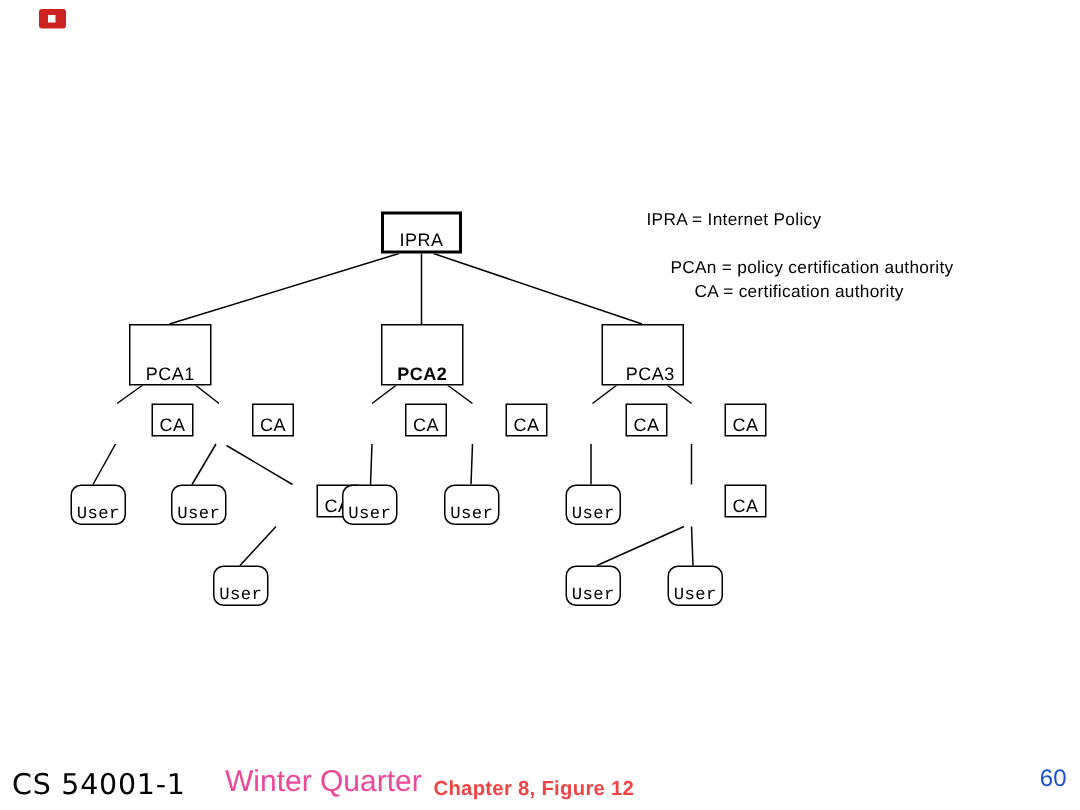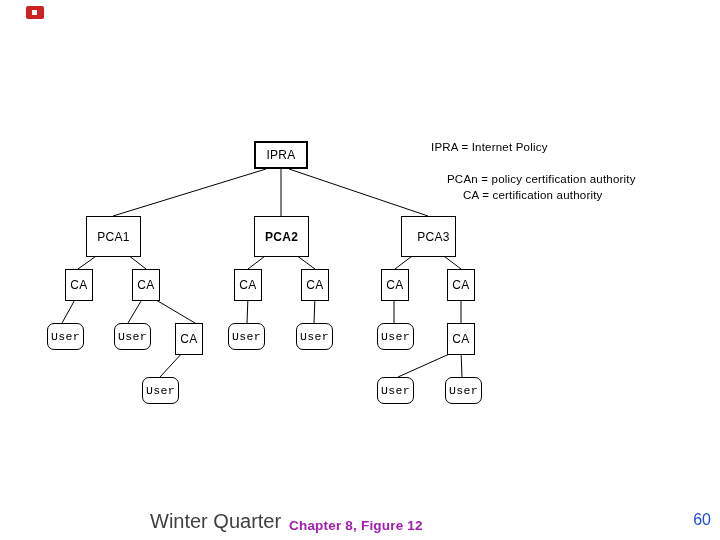--- a/index.html
+++ b/index.html
@@ -13,41 +13,41 @@
     background:#cc2222;border-radius:2px;
   }
   .logo::after{
     content:"";position:absolute;left:6px;top:4px;width:5px;height:5px;background:#ffffff;
   }
   
   .edges{position:absolute;left:0;top:0;width:720px;height:540px;}
   
   .nbox{
     position:absolute;box-sizing:border-box;border:1px solid #000000;background:#ffffff;
-    display:flex;align-items:center;justify-content:center;
+    display:flex;align-items:flex-end;justify-content:center;
     font-size:12px;color:#000000;letter-spacing:0.3px;
   }
   .root{width:54px;height:28px;border-width:2px;}
   .pca{width:55px;height:41px;}
-  .ca{width:28px;height:32px;}
+  .ca{width:28px;height:22px;margin-left:36px;}
   .user{width:37px;height:27px;border-radius:7px;font-size:11.5px;font-family:Liberation Mono, monospace;}
   
   .legend-line{
     position:absolute;font-size:11.5px;color:#000000;white-space:nowrap;letter-spacing:0.2px;
   }
   
   .footer-course{
     position:absolute;left:8px;top:512px;font-size:19px;color:#000000;
     font-family:"DejaVu Sans","Liberation Sans",sans-serif;letter-spacing:0.5px;
   }
   .footer-quarter{
-    position:absolute;left:150px;top:510px;font-size:20px;color:#404040;text-align:center;
+    position:absolute;left:150px;top:510px;font-size:20px;color:#ec4899;text-align:center;
   }
   .footer-ref{
-    position:absolute;left:289px;top:518px;font-size:13.5px;font-weight:bold;color:#a21caf;
+    position:absolute;left:289px;top:518px;font-size:13.5px;font-weight:bold;color:#ef4444;
     letter-spacing:0.2px;
   }
   .footer-page{
     position:absolute;right:9px;top:511px;font-size:16px;color:#1d4ed8;
   }
 </style>
 </head>
 <body>
 
 <div class="slide">
@@ -140,17 +140,18 @@
     <span>User</span>
   </div>
   <div class="nbox user" style="left:445px;top:377px;">
     <span>User</span>
   </div>
 
   <div class="legend-line" style="left:431px;top:141px;">IPRA = Internet Policy</div>
   <div class="legend-line" style="left:447px;top:173px;">PCAn = policy certification authority</div>
   <div class="legend-line" style="left:463px;top:189px;">CA = certification authority</div>
 
+  <div class="footer-course">CS 54001-1</div>
   <div class="footer-quarter">Winter Quarter</div>
   <div class="footer-ref">Chapter 8, Figure 12</div>
   <div class="footer-page">60</div>
 
 </div>
 
 </body></html>

